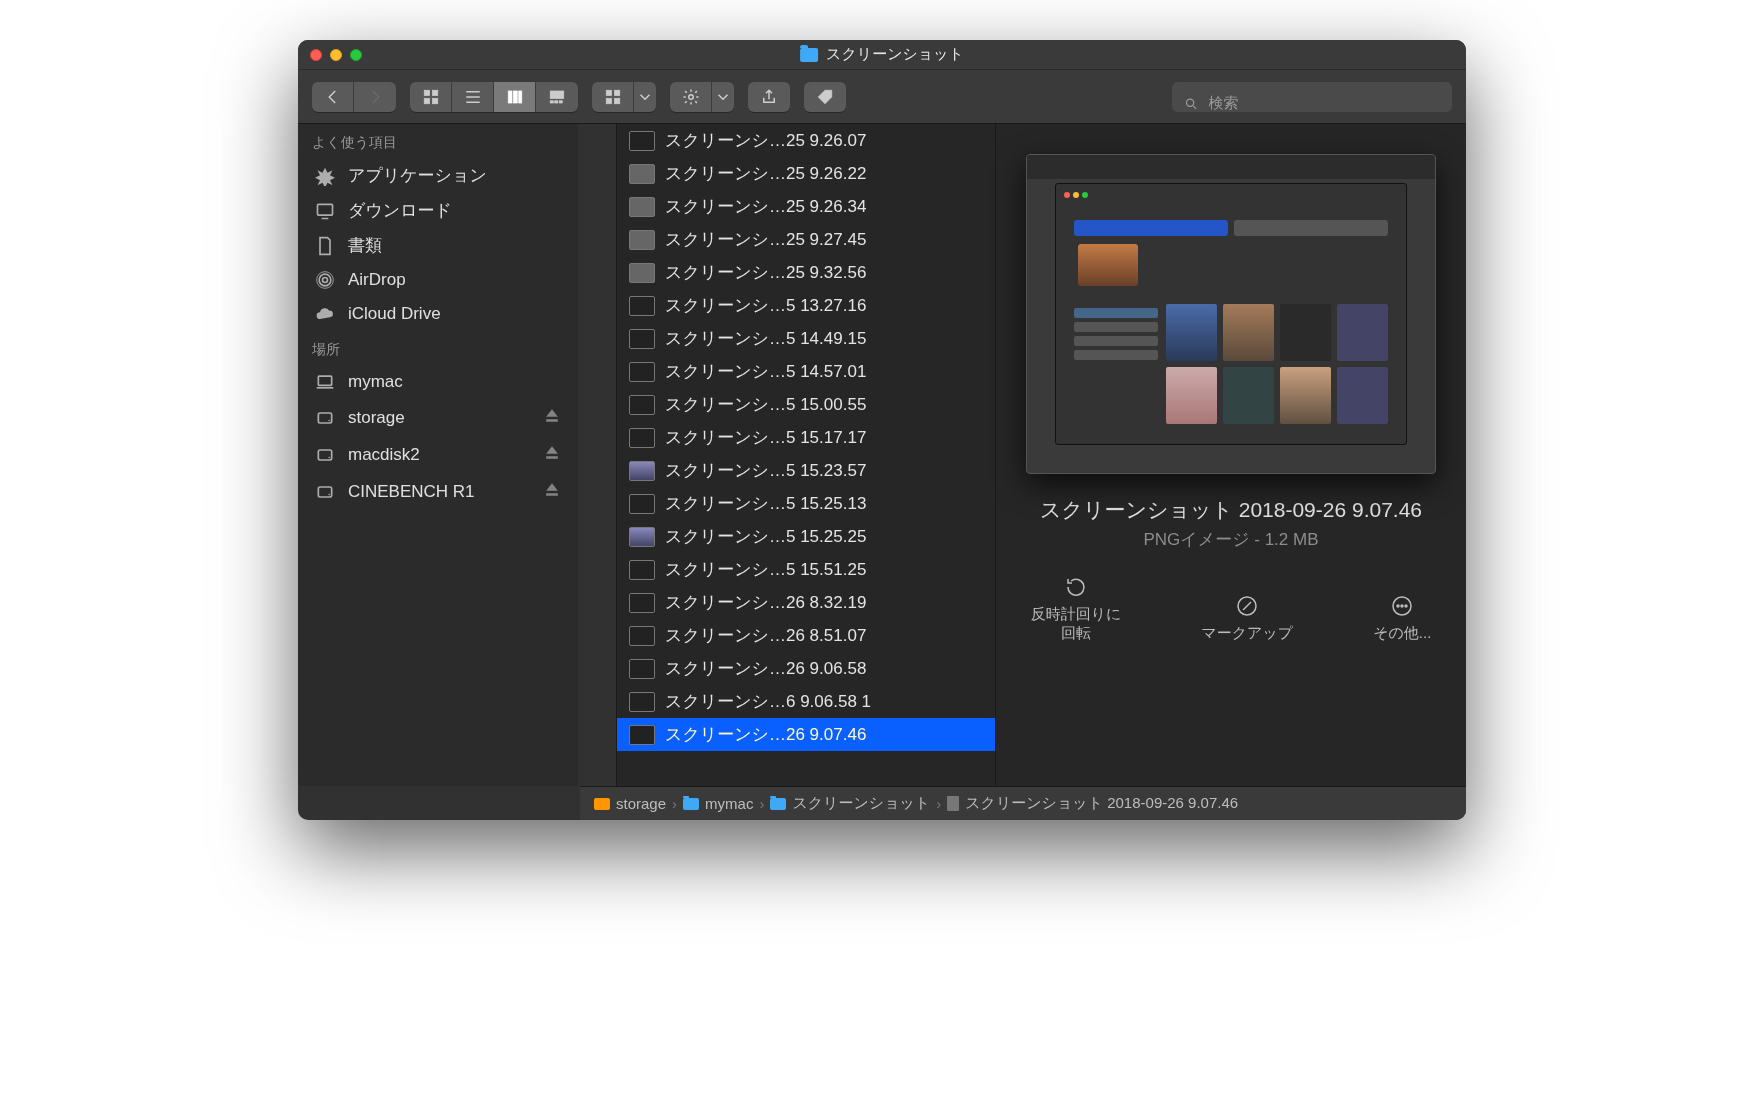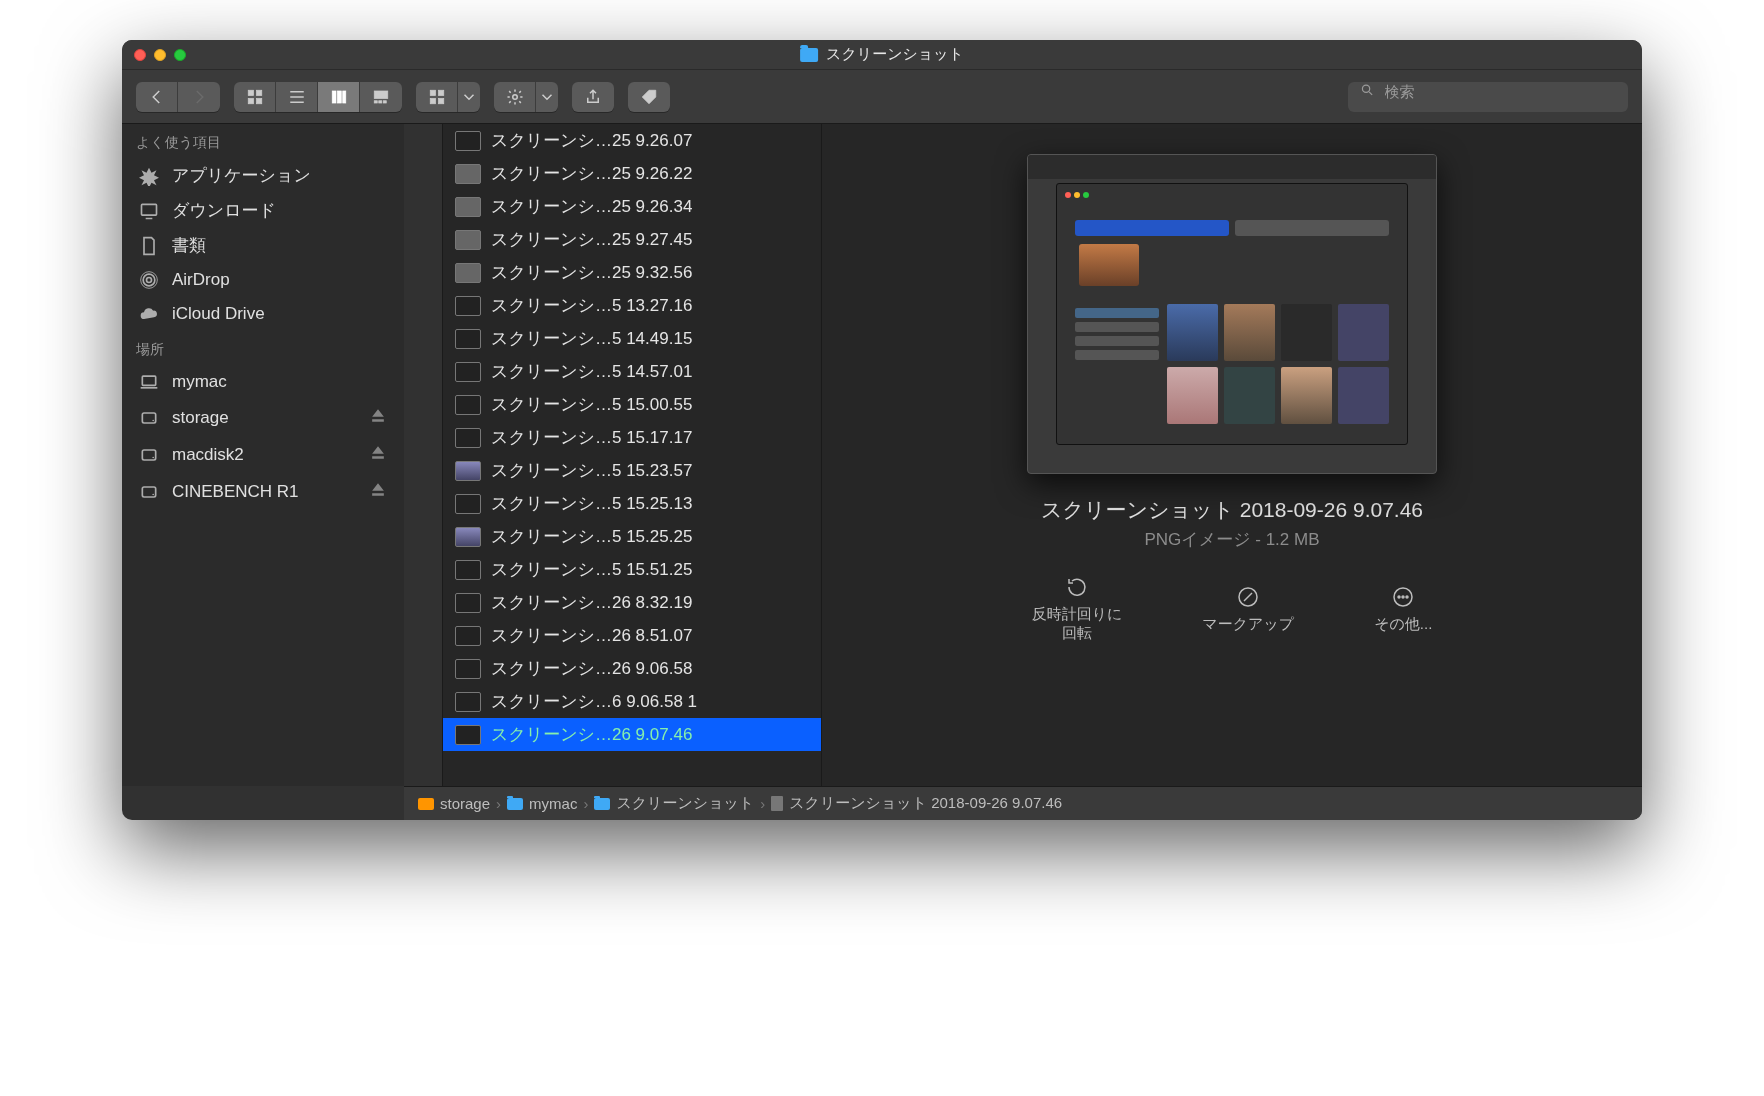--- a/index.html
+++ b/index.html
@@ -24,21 +24,21 @@
     background: #ffffff;
     font-family: -apple-system, "Helvetica Neue", "Hiragino Kaku Gothic ProN", sans-serif;
     display: flex;
     justify-content: center;
     align-items: flex-start;
     padding: 40px 0;
     width: 1764px;
     height: 1096px;
   }
   .window {
-    width: 1520px;
+    width: 1168px;
     height: 780px;
     background: var(--bg-window);
     border-radius: 10px;
     box-shadow: 0 30px 80px rgba(0,0,0,0.6);
     display: flex;
     flex-direction: column;
     overflow: hidden;
   }
   
   .titlebar {
@@ -103,21 +103,21 @@
   .btn:last-child { border-right: none; }
   .btn.active { background:#7a7a7a; color:#fff; }
   .btn.disabled { color:#6a6a6a; }
   .btn svg { width: 18px; height: 18px; fill: currentColor; stroke: currentColor; }
   .search {
     margin-left: auto;
     background: var(--bg-button-dark);
     border-radius: 6px;
     height: 30px;
     display: flex;
-    align-items: flex-start;
+    align-items: flex-end;
     padding: 0 12px;
     min-width: 280px;
     color: var(--text-secondary);
     font-size: 15px;
     gap: 8px;
   }
   .search input {
     background: transparent;
     border: none;
     outline: none;
@@ -181,21 +181,21 @@
     align-items: center;
     gap: 10px;
     padding: 5px 12px;
     font-size: 17px;
     color: #e4e4e4;
     cursor: pointer;
     white-space: nowrap;
   }
   .file-row.selected {
     background: var(--accent-blue);
-    color: #86efac;
+    color: #fef9c3;
   }
   .thumb {
     width: 26px; height: 20px;
     background:#555;
     border:1px solid #777;
     border-radius: 2px;
     flex: 0 0 26px;
   }
   .thumb.t2{background:#222;}
   .thumb.t3{background:linear-gradient(#88b,#446);}
@@ -244,21 +244,21 @@
   .pi-side div{height:10px;margin:4px 0;border-radius:2px;background:#555;}
   .pi-side div:first-child{background:#468;}
   .pi-sun{position:absolute;top:60px;left:22px;width:60px;height:42px;border-radius:3px;background:linear-gradient(#c37a46,#6a4028);}
 
   .preview-name { font-size: 21px; color:#e0e0e0; text-align:center; }
   .preview-meta { font-size: 17px; color:#8c8c8c; margin-top:4px; }
   .action-row {
     display: flex;
     gap: 80px;
     margin-top: 24px;
-    align-items: center;
+    align-items: flex-end;
   }
   .action {
     display: flex;
     flex-direction: column;
     align-items: center;
     color:#bcbcbc;
     font-size: 15px;
     gap:6px;
     cursor:pointer;
     text-align:center;

